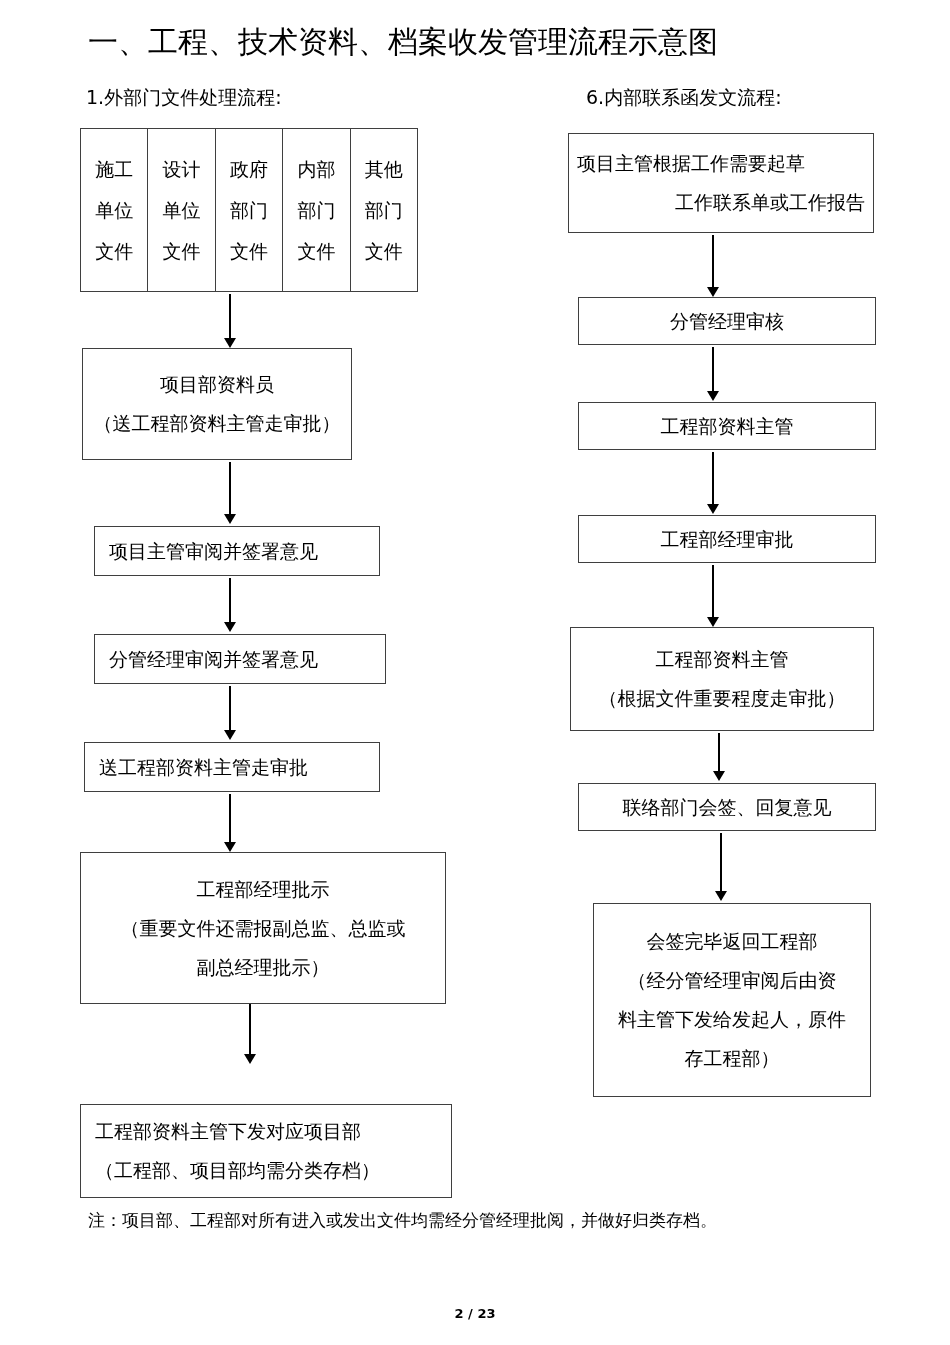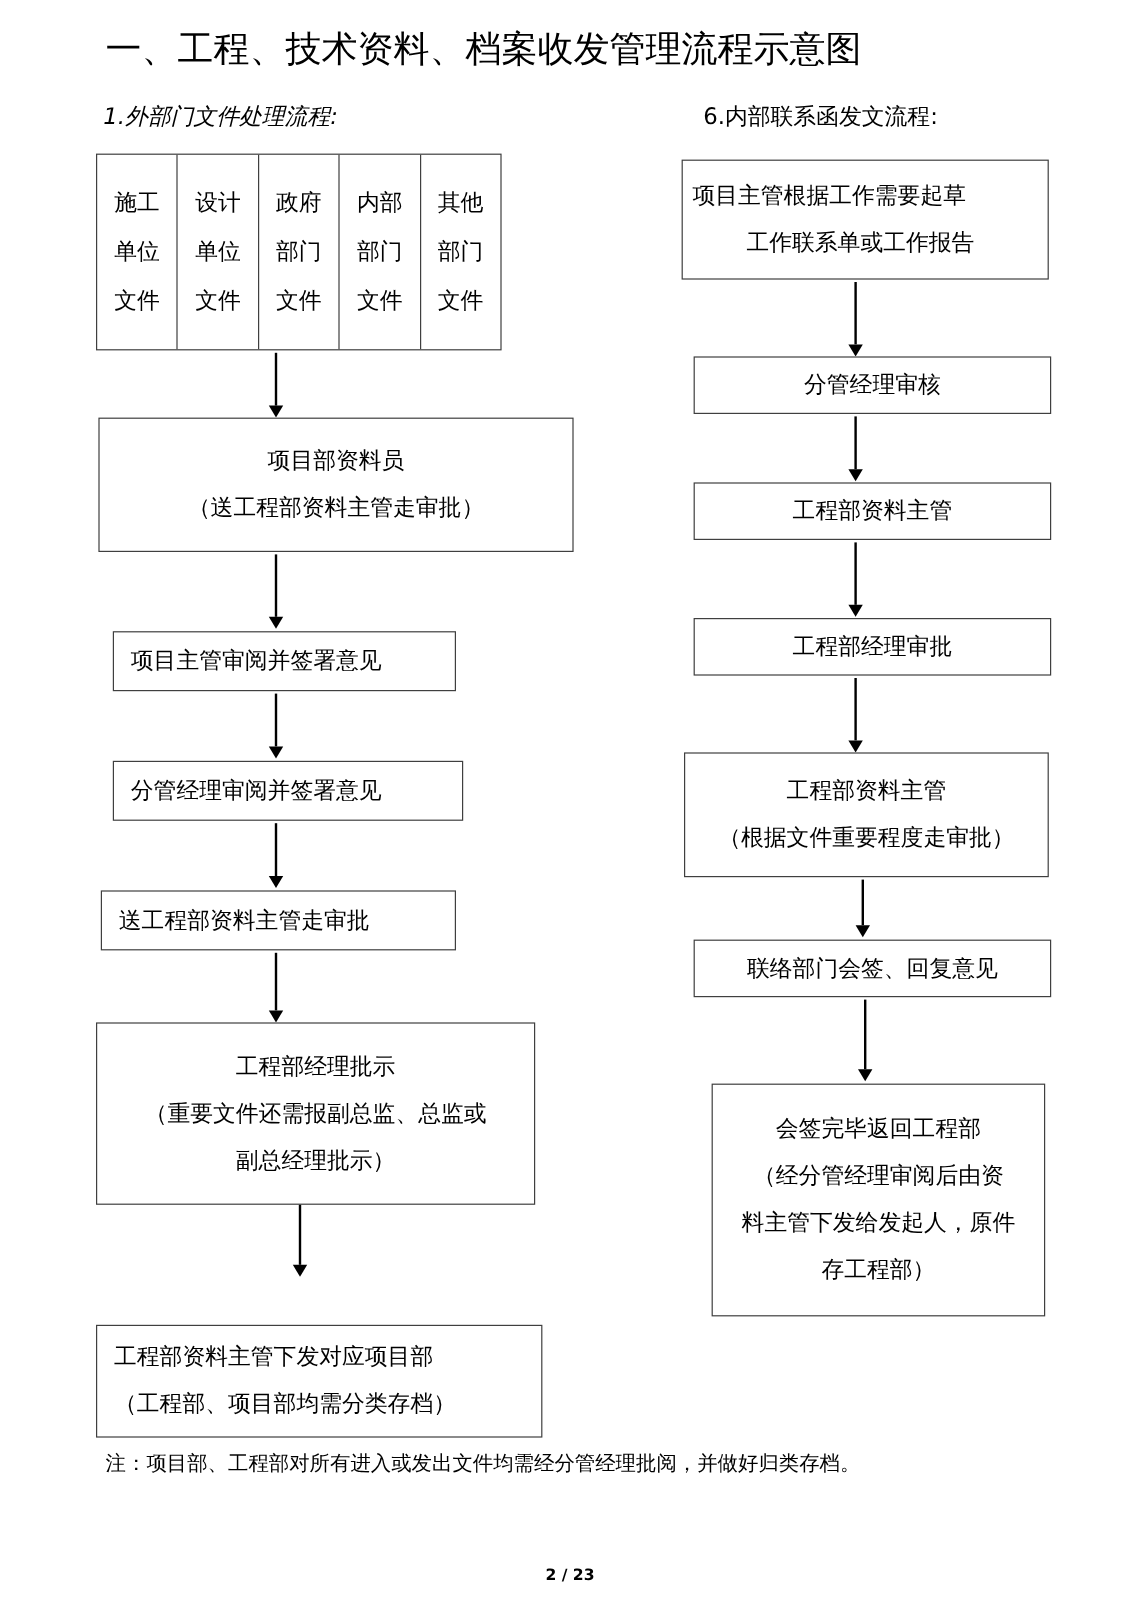--- a/index.html
+++ b/index.html
@@ -33,21 +33,21 @@
     font-family: "DejaVu Serif", "Liberation Serif", serif;
   }
   
   .col-heading {
     position: absolute;
     font-size: 19px;
     line-height: 26px;
     white-space: nowrap;
     font-family: "DejaVu Sans", "Liberation Sans", sans-serif;
   }
-  #heading-left  { left: 86px;  top: 84px; font-style: italic; }
+  #heading-left  { left: 86px;  top: 84px; }
   #heading-right { left: 586px; top: 84px; }
 
   
   .box {
     position: absolute;
     box-sizing: border-box;
     border: 1px solid #3f3f3f;
     background: #ffffff;
     display: flex;
     flex-direction: column;
@@ -169,21 +169,21 @@
       <span class="ch">部门</span>
       <span class="ch">文件</span>
     </div>
   </div>
 
   <div class="arrow" style="left:223px; top:294px; height:54px;">
     <div class="shaft" style="height:44px;"></div>
     <div class="head" style="top:44px;"></div>
   </div>
 
-  <div class="box center" style="left:82px; top:348px; width:396px; height:112px;">
+  <div class="box center" style="left:82px; top:348px; width:270px; height:112px;">
     <div class="line">项目部资料员</div>
     <div class="line">（送工程部资料主管走审批）</div>
   </div>
 
   <div class="arrow" style="left:223px; top:462px; height:62px;">
     <div class="shaft" style="height:52px;"></div>
     <div class="head" style="top:52px;"></div>
   </div>
 
   <div class="box left" style="left:94px; top:526px; width:286px; height:50px;">
@@ -224,21 +224,21 @@
     <div class="head" style="top:50px;"></div>
   </div>
 
   <div class="box left" style="left:80px; top:1104px; width:372px; height:94px;">
     <div class="line">工程部资料主管下发对应项目部</div>
     <div class="line">（工程部、项目部均需分类存档）</div>
   </div>
 
   <div class="box center" style="left:568px; top:133px; width:306px; height:100px;">
     <div class="line" style="text-align:left; padding-left:8px;">项目主管根据工作需要起草</div>
-    <div class="line" style="padding-right:8px;">工作联系单或工作报告</div>
+    <div class="line" style="text-align:right; padding-right:8px;">工作联系单或工作报告</div>
   </div>
 
   <div class="arrow" style="left:706px; top:235px; height:62px;">
     <div class="shaft" style="height:52px;"></div>
     <div class="head" style="top:52px;"></div>
   </div>
 
   <div class="box center" style="left:578px; top:297px; width:298px; height:48px;">
     <div class="line">分管经理审核</div>
   </div>

